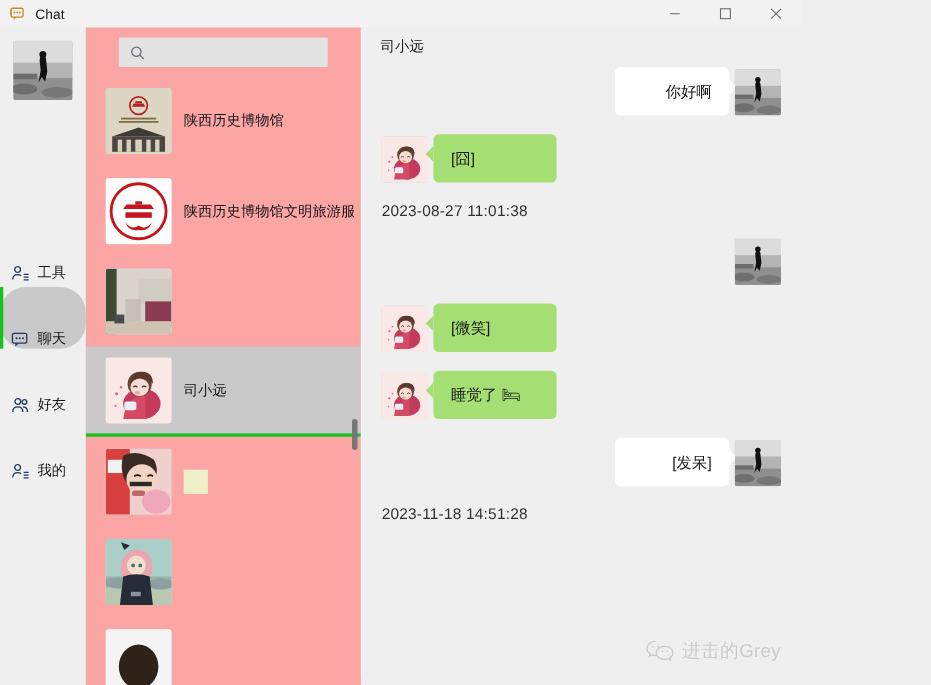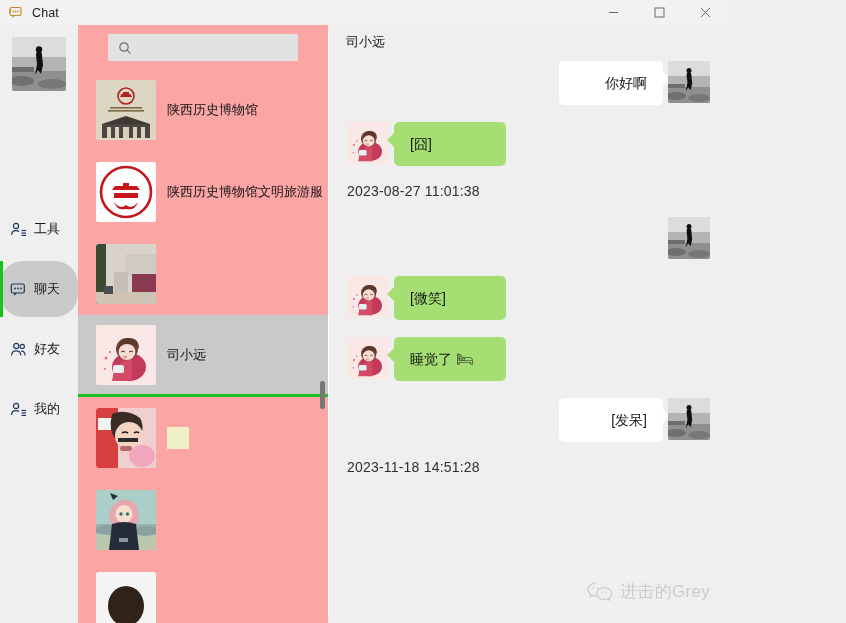--- a/index.html
+++ b/index.html
@@ -107,21 +107,21 @@
     height: 54px;
     margin: 0 auto 0 12px;
     border-radius: 2px;
     overflow: hidden;
     background: #cfcfcf;
   }
   .rail-spacer { height: 110px; }
   .rail-item {
     height: 56px;
     display: flex;
-    align-items: center;
+    align-items: flex-end;
     gap: 7px;
     padding-left: 10px;
     font-size: 13px;
     color: #222;
     position: relative;
     cursor: default;
     box-sizing: border-box;
   }
   .rail-item + .rail-item { margin-top: 4px; border-radius: 23px; }
   .rail-item.active {
@@ -267,21 +267,21 @@
     color: #151515;
   }
   .messages {
     flex: 1 1 auto;
     padding: 2px 18px 0 18px;
     overflow: hidden;
     min-height: 0;
   }
   .msg {
     display: flex;
-    align-items: flex-start;
+    align-items: flex-end;
     margin-bottom: 17px;
   }
   .msg.out { justify-content: flex-end; }
   .msg.in { justify-content: flex-start; }
   .msg-avatar {
     width: 42px;
     height: 42px;
     flex: 0 0 42px;
     border-radius: 2px;
     overflow: hidden;

